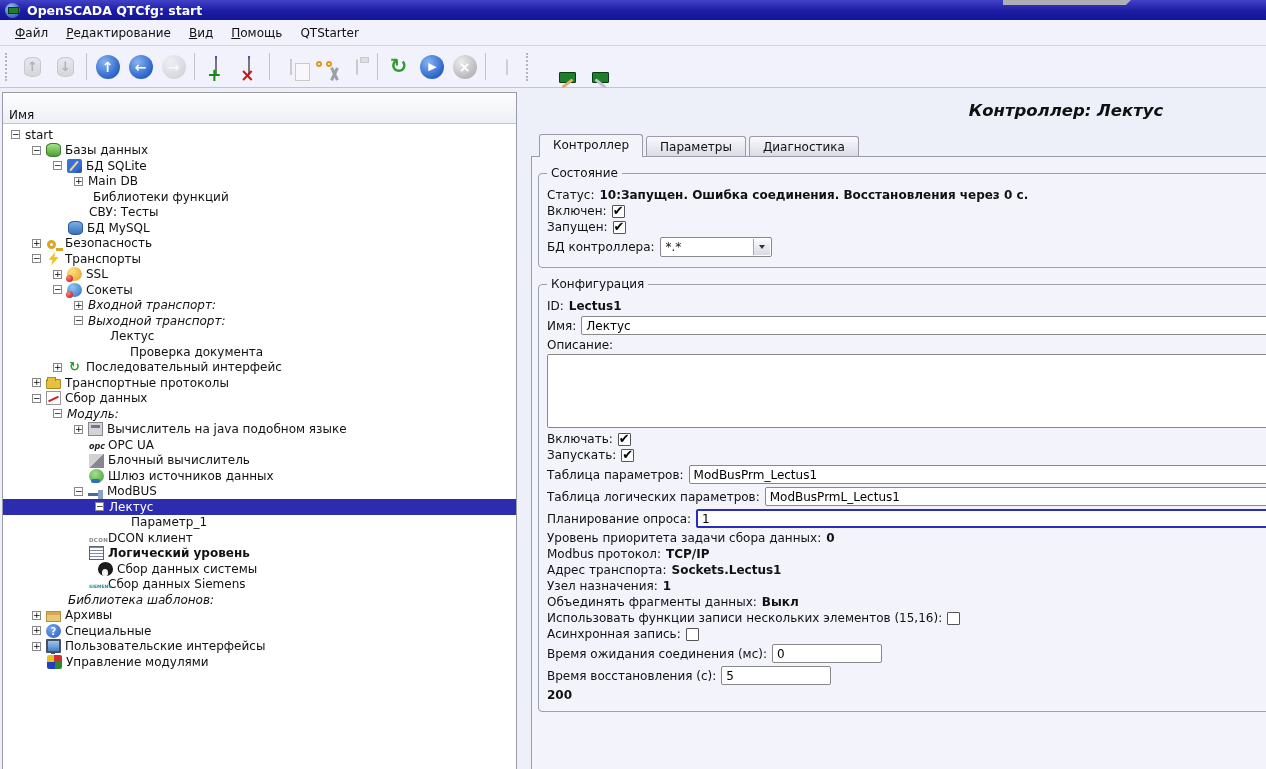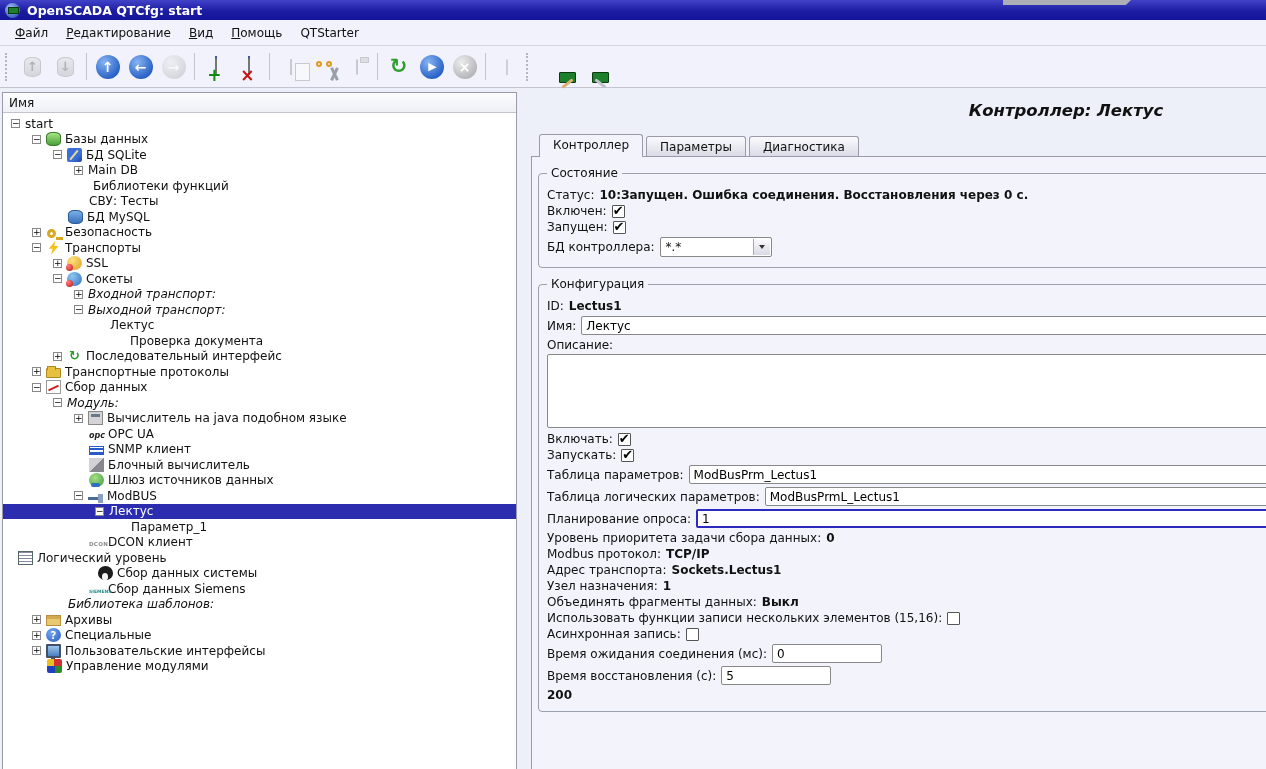--- a/index.html
+++ b/index.html
@@ -65,21 +65,21 @@
     background:#1c7f2c; border:1px solid #0a3a10; border-radius:1px; }
   .logo::after { content:""; position:absolute; width:13px; height:3px; left:7px; top:15px;
     border-radius:1px; }
   .logo.pencil::after { background:#d8b070; transform:rotate(-38deg); }
   .logo.wrench::after { background:#c2c2cc; transform:rotate(38deg); }
   
   .main { position:relative; height:681px; }
   .tree-panel { position:absolute; left:2px; top:4px; width:515px; bottom:-2px;
     background:#fff; border:1px solid #9a9aa8; display:flex; flex-direction:column; }
   .tree-header { height:20px; flex:none; background:linear-gradient(#fdfdfe,#eef0f6);
-    border-bottom:1px solid #c2c3ce; padding:3px 6px; }
+    border-bottom:1px solid #c2c3ce; padding:15px 6px; }
   .tree-body { flex:1; overflow:hidden; padding-top:3px; }
   .tree-row { height:15.5px; display:flex; align-items:center; white-space:nowrap; cursor:default; }
   .tree-row.selected { background:#2c2cae; color:#fff; }
   .tree-row.italic .tlabel { font-style:italic; }
   .expander { width:9px; height:9px; flex:none; border:1px solid #888; background:#fff;
     color:#000; font-size:9px; line-height:7px; text-align:center; margin-right:5px; }
   .exp-spacer { width:15px; flex:none; }
   .ticon { width:15px; height:14px; flex:none; margin-right:4px; position:relative; }
   .tlabel { overflow:hidden; }
   
@@ -358,25 +358,20 @@
           <span class="ticon i-javacalc"></span>
           <span class="tlabel">Вычислитель на java подобном языке</span>
         </div>
         <div class="tree-row" style="padding-left: 71px;">
           <span class="exp-spacer"></span>
           <span class="ticon i-opcua"></span>
           <span class="tlabel">OPC UA</span>
         </div>
         <div class="tree-row" style="padding-left: 71px;">
           <span class="exp-spacer"></span>
-          <span class="ticon i-snmp"></span>
-          <span class="tlabel">SNMP клиент</span>
-        </div>
-        <div class="tree-row" style="padding-left: 71px;">
-          <span class="exp-spacer"></span>
           <span class="ticon i-blockcalc"></span>
           <span class="tlabel">Блочный вычислитель</span>
         </div>
         <div class="tree-row" style="padding-left: 71px;">
           <span class="exp-spacer"></span>
           <span class="ticon i-gateway"></span>
           <span class="tlabel">Шлюз источников данных</span>
         </div>
         <div class="tree-row" style="padding-left: 71px;">
           <span class="expander">−</span>
@@ -389,21 +384,21 @@
         </div>
         <div class="tree-row" style="padding-left: 113px;">
           <span class="exp-spacer"></span>
           <span class="tlabel">Параметр_1</span>
         </div>
         <div class="tree-row" style="padding-left: 71px;">
           <span class="exp-spacer"></span>
           <span class="ticon i-dcon"></span>
           <span class="tlabel">DCON клиент</span>
         </div>
-        <div class="tree-row" style="">
+        <div class="tree-row" style="padding-left: 71px; font-weight: bold;">
           <span class="exp-spacer"></span>
           <span class="ticon i-logiclevel"></span>
           <span class="tlabel">Логический уровень</span>
         </div>
         <div class="tree-row" style="padding-left: 80px;">
           <span class="exp-spacer"></span>
           <span class="ticon i-sysdaq"></span>
           <span class="tlabel">Сбор данных системы</span>
         </div>
         <div class="tree-row" style="padding-left: 71px;">

